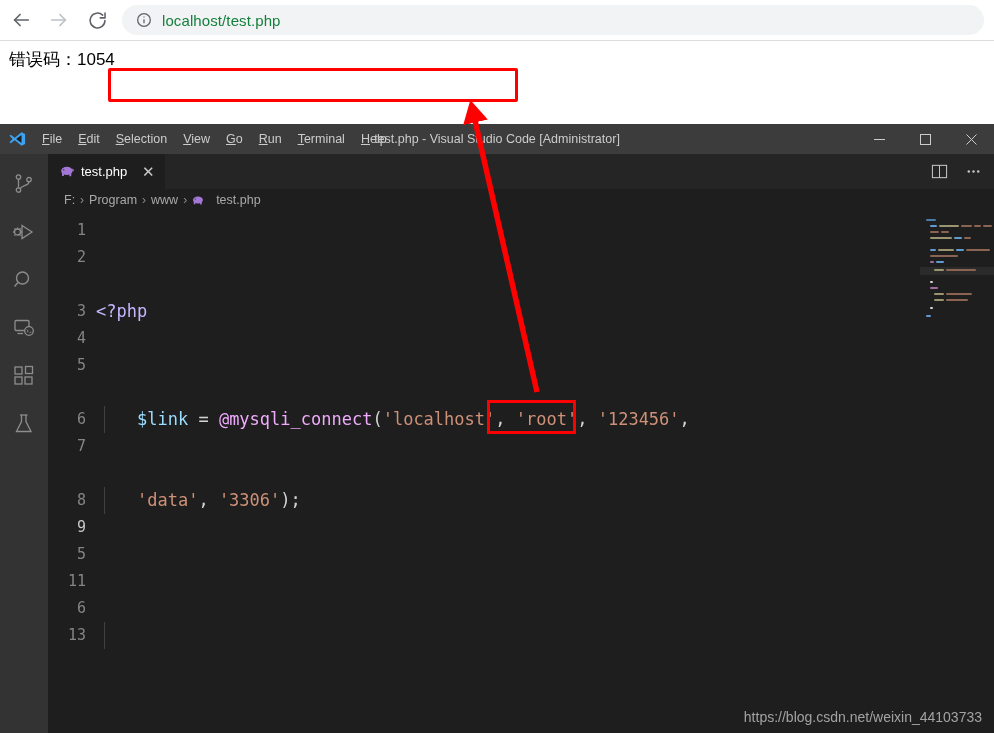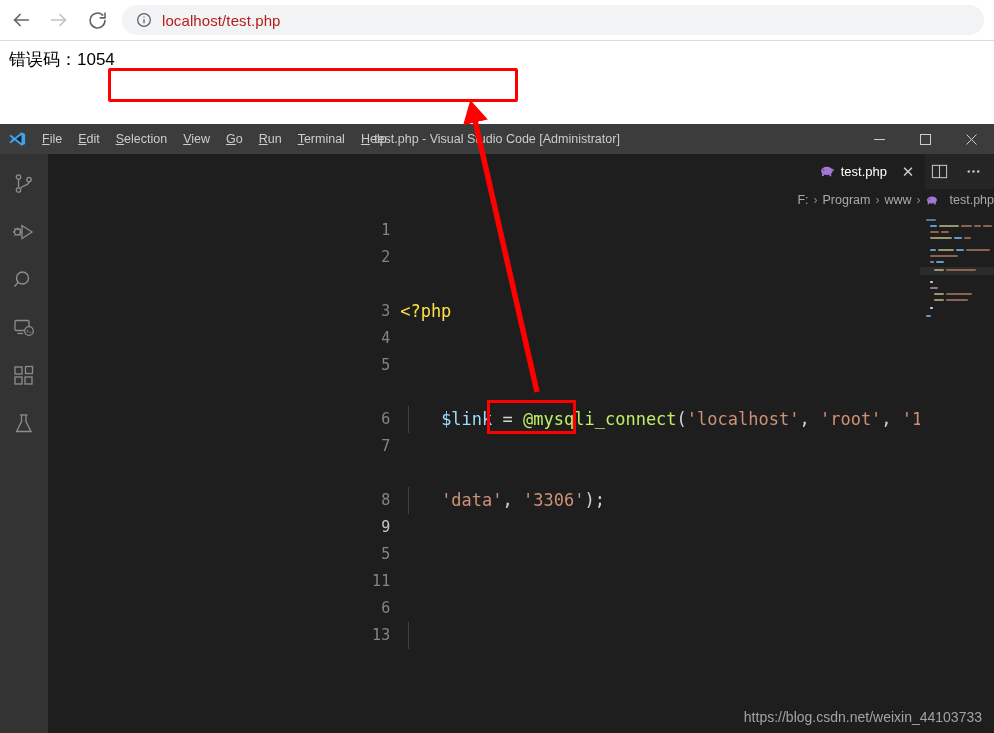--- a/index.html
+++ b/index.html
@@ -38,21 +38,21 @@
     background: #f1f3f4;
     border-radius: 15px;
     display: flex;
     align-items: center;
     padding: 0 14px;
     margin-right: 10px;
   }
   #omnibox .info-icon { margin-right: 10px; display:flex; }
   #omnibox .url {
     font-size: 15px;
-    color: #b91c1c;
+    color: #15803d;
     letter-spacing: .1px;
     white-space: nowrap;
   }
 
   
   #page-content {
     position: absolute;
     left: 0; top: 41px;
     width: 994px; height: 83px;
     background: #ffffff;
@@ -146,21 +146,20 @@
     opacity: .72;
   }
 
   #editor-area {
     flex: 1;
     background: #1e1e1e;
     display: flex;
     flex-direction: column;
     position: relative;
     min-width: 0;
-    align-items: flex-end;
   }
   #tabs-row {
     height: 35px;
     background: #252526;
     display: flex;
     align-items: stretch;
     position: relative;
   }
   #tab-active {
     display: flex;
@@ -241,25 +240,25 @@
     overflow: hidden;
   }
   .cline { height: 27px; position: relative; }
   .indent-guide {
     position: absolute;
     top: 0; bottom: 0;
     width: 1px;
     background: #404040;
   }
   .var     { color: #9cdcfe; }
-  .fn      { color: #bef264; }
+  .fn      { color: #f0abfc; }
   .str     { color: #ce9178; }
   .op      { color: #d4d4d4; }
   .punct   { color: #d4d4d4; }
-  .tagb    { color: #fde047; }
+  .tagb    { color: #c4b5fd; }
 
   #minimap {
     position: absolute;
     right: 0; top: 0;
     width: 74px; height: 100%;
     background: #1e1e1e;
     pointer-events: none;
   }
   .mm-line {
     position: absolute;

